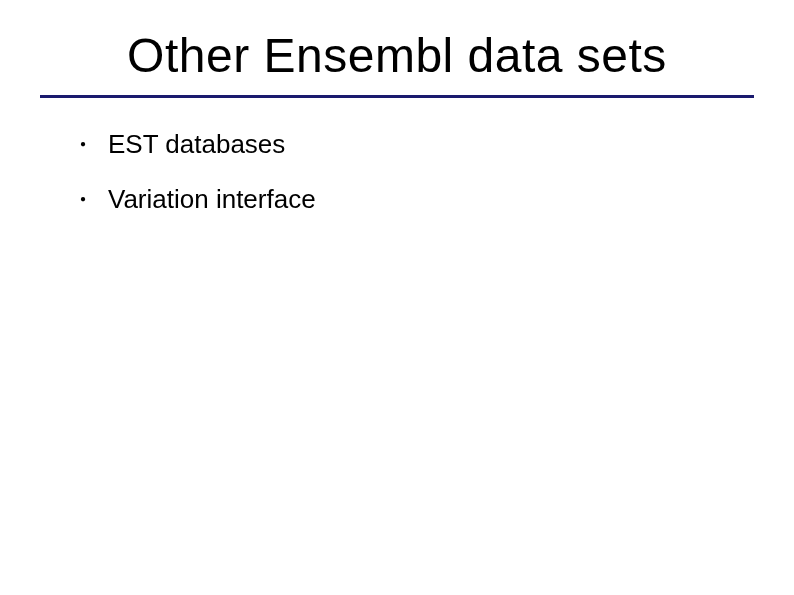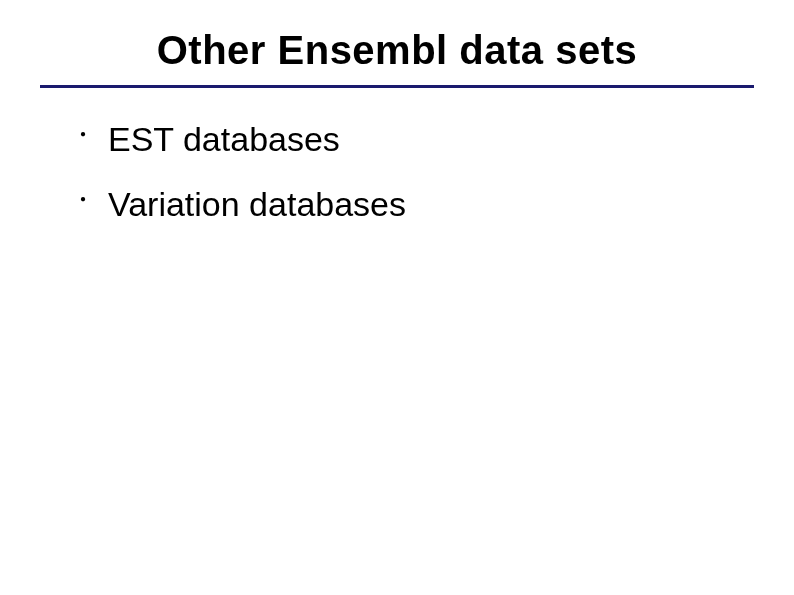--- a/index.html
+++ b/index.html
@@ -14,39 +14,39 @@
     font-family: Arial, Helvetica, sans-serif;
     color: #000000;
     position: relative;
   }
   .slide {
     width: 100%;
     height: 100%;
     padding: 20px 40px;
   }
   .title {
-    font-size: 40px;
-    font-weight: bold;
+    font-size: 48px;
+    font-weight: normal;
     text-align: center;
     margin-top: 8px;
     margin-bottom: 12px;
     letter-spacing: 0.5px;
   }
   .divider {
     border: none;
     border-top: 3px solid #1a1a6e;
     margin: 0 0 30px 0;
   }
   .bullets {
     list-style: none;
     padding-left: 40px;
   }
   .bullets li {
     position: relative;
-    font-size: 34px;
+    font-size: 26px;
     line-height: 1.25;
     margin-bottom: 22px;
     padding-left: 28px;
   }
   .bullets li::before {
     content: "●";
     position: absolute;
     left: 0;
     top: 10px;
     font-size: 10px;
@@ -57,16 +57,16 @@
 <body>
 
 <div class="slide">
   <h1 class="title">Other Ensembl data sets</h1>
   <hr class="divider">
   <ul class="bullets">
     <li>
       <span>EST databases</span>
     </li>
     <li>
-      <span>Variation databases</span>
+      <span>Variation interface</span>
     </li>
   </ul>
 </div>
 
 </body></html>

